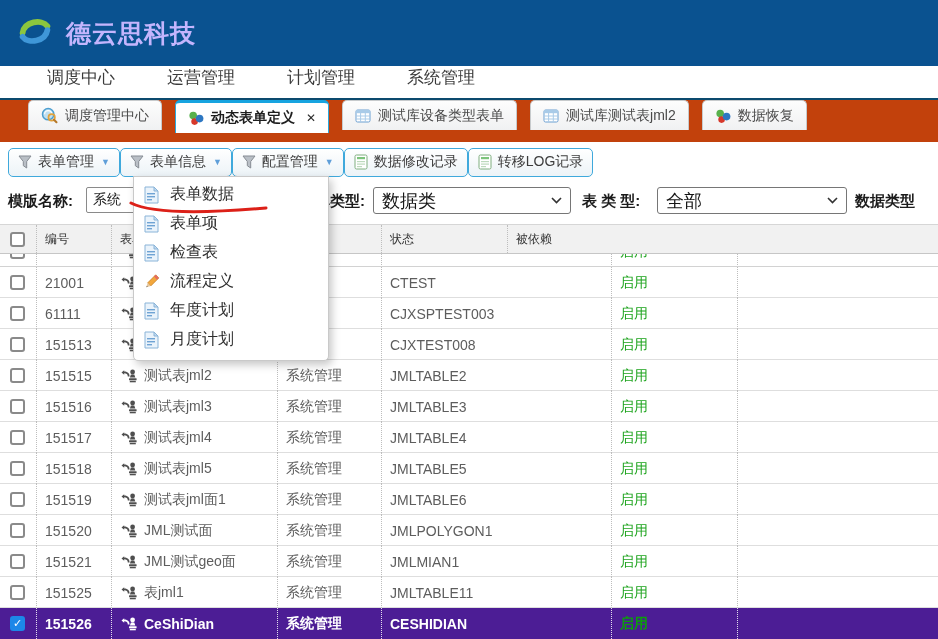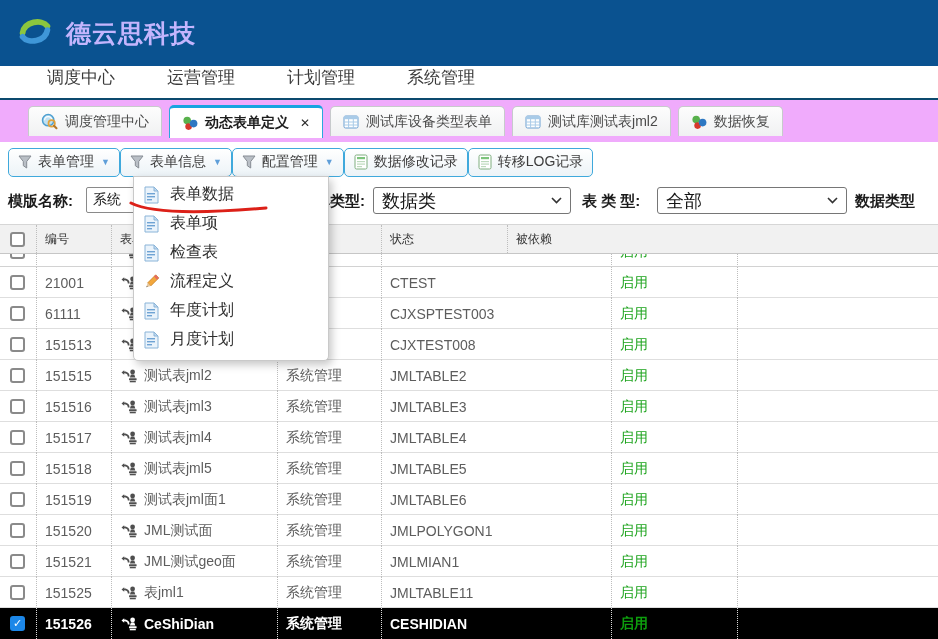--- a/index.html
+++ b/index.html
@@ -9,21 +9,21 @@
 
   
   .topbar{height:66px;background:#0a5290;display:flex;align-items:center;padding-left:14px;gap:10px}
   .brand{color:#c4b5fd;font-size:25px;font-weight:bold;letter-spacing:1px}
 
   
   .navbar{height:34px;display:flex;align-items:flex-start;padding-left:47px;border-bottom:2px solid #0c4a6e;background:#fff}
   .nav-item{font-size:17px;color:#3a3a3a;margin-right:52px;cursor:pointer;white-space:nowrap}
 
   
-  .tabstrip{height:42px;background:#f0abfc;display:flex;align-items:center;padding-left:28px;gap:7px}
+  .tabstrip{height:42px;background:#c2410c;display:flex;align-items:flex-start;padding-left:28px;gap:13px}
   .tab{height:30px;display:flex;align-items:center;gap:7px;padding:0 12px;border:1px solid #c7cacc;border-bottom:none;
        border-radius:5px 5px 0 0;background:linear-gradient(#fdfdfd,#f0f1f2);font-size:14px;color:#4a4a4a;cursor:pointer;white-space:nowrap}
   .tab.active{height:33px;background:#fff;border:1px solid #2aa8dc;border-bottom:none;border-top:3px solid #17a4e0;font-weight:bold;color:#1e1e1e}
   .tab-close{font-size:12px;font-weight:bold;color:#2b2b2b;margin-left:4px;cursor:pointer}
   .ticon{display:none;line-height:0}
   .tab[data-icon="search"] .ticon-search{display:inline-block}
   .tab[data-icon="shapes"] .ticon-shapes{display:inline-block}
   .tab[data-icon="table"]  .ticon-table{display:inline-block}
 
   
@@ -58,21 +58,21 @@
   .c3{width:104px}
   .c4{width:230px}
   .c5{width:126px}
   .c6{flex:1;border-right:none}
   .thead .cell{font-size:12px;color:#333}
   .trow{display:flex;height:31px;border-bottom:1px solid #dedede;font-size:14px;color:#5d5d5d;background:#fff;cursor:pointer}
   .trow .cell{height:31px}
   .cell-status span{color:#1ea41e}
   .trow.partial{height:13px;overflow:hidden;border-bottom:1px solid #d2d2d2}
   .trow.partial .cell{margin-top:-18px}
-  .trow.selected{background:#000000;color:#fff;font-weight:bold;border-bottom:none}
+  .trow.selected{background:#4c1d95;color:#fff;font-weight:bold;border-bottom:none}
   .trow.selected .cell{border-right:1px dotted rgba(255,255,255,.85)}
   .trow.selected .cell.c6{border-right:none}
   .trow.selected .cell-status span{color:#0d9e0d}
   .stamp{color:#4f4f4f;display:inline-flex;line-height:0;flex:none}
   .trow.selected .stamp{color:#fff}
   .cb{width:15px;height:15px;border:2px solid #8a8a8a;border-radius:3px;background:#fff;display:flex;align-items:center;
       justify-content:center;cursor:pointer;flex:none}
   .trow.checked .cb{background:#1c87e8;border-color:#1c87e8}
   .trow.checked .cb::after{content:"✓";color:#fff;font-size:11px;font-weight:bold;line-height:1}
 

